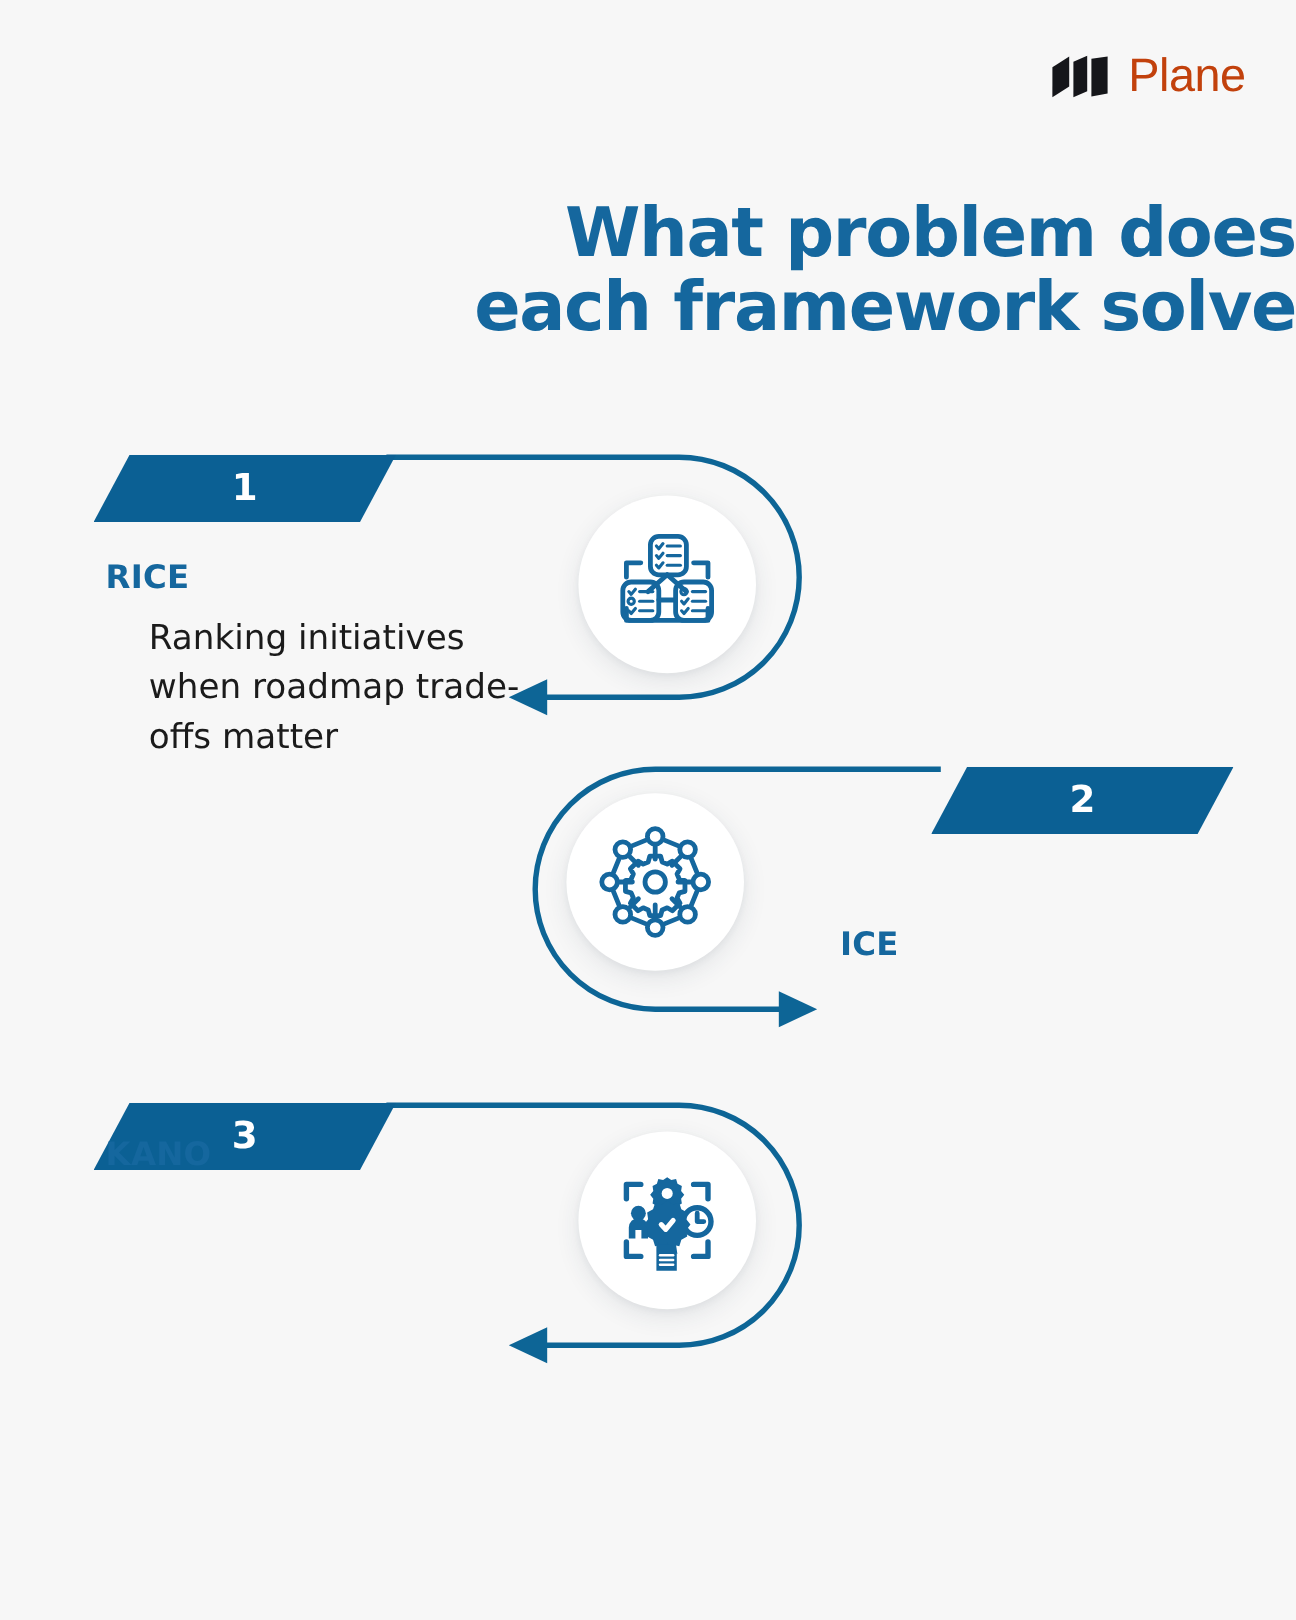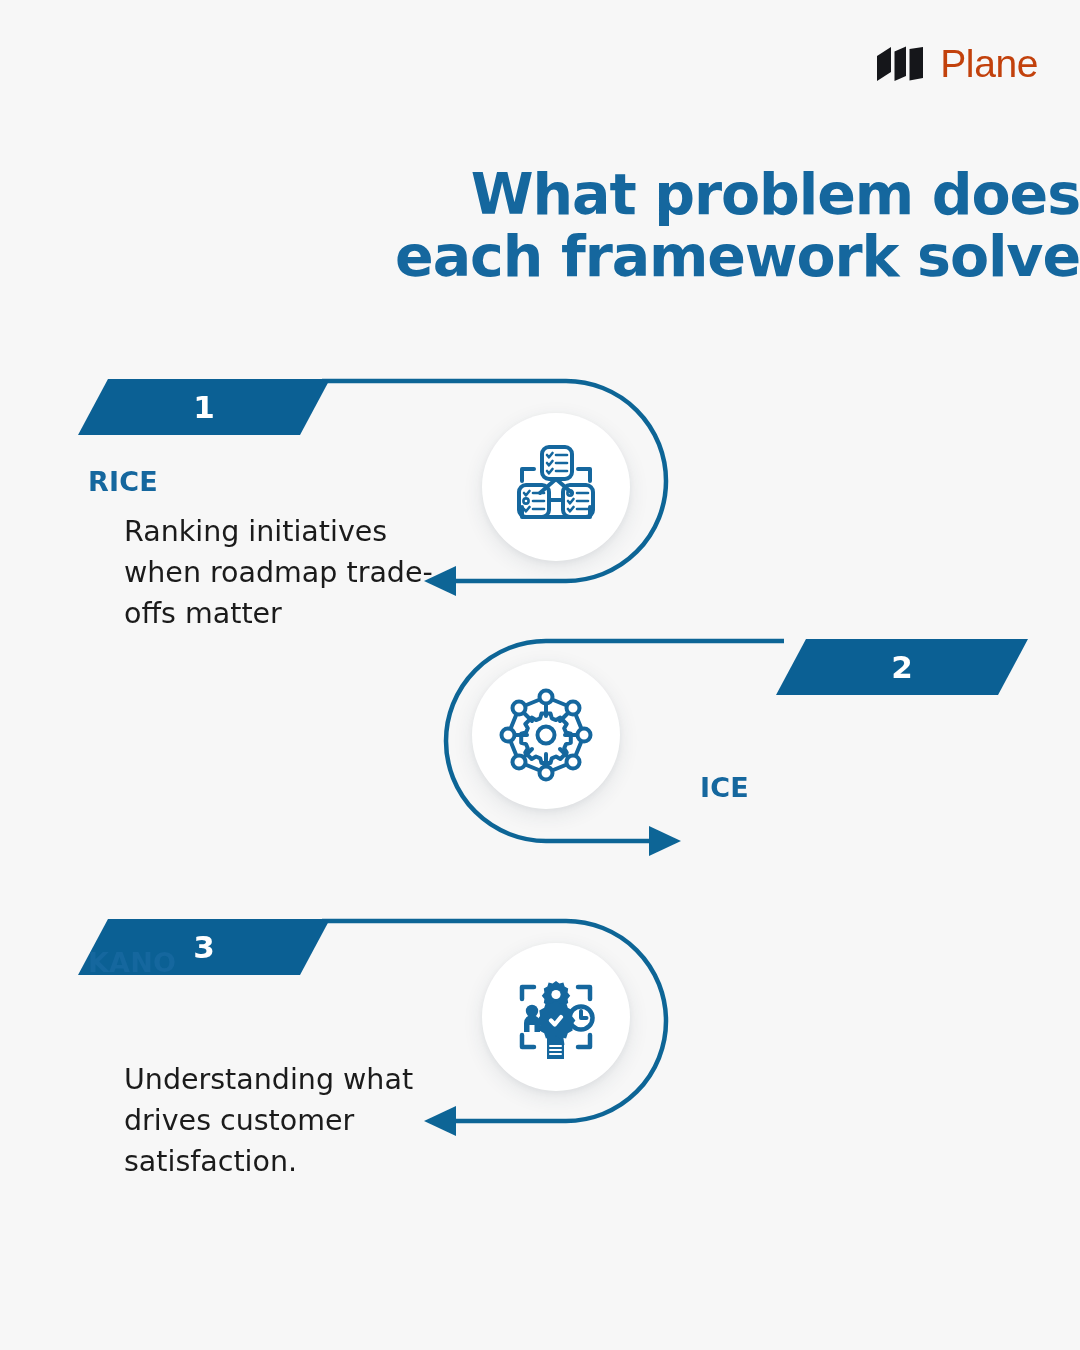--- a/index.html
+++ b/index.html
@@ -252,21 +252,20 @@
       </svg>
     </span>
   </div>
 
   <div class="badge skew-left" style="left:78px; top:919px; width:252px;">
     <span>3</span>
   </div>
 
   <div class="block-heading" style="left:88px; top:947px;">KANO</div>
 
-  <div class="block-body" style="left:88px; top:1060px; width:330px;">Understanding what drives customer satisfaction.</div>
 
   <div class="icon-circle" style="left:482px; top:943px;">
     <span>
       <svg width="104" height="104" viewBox="0 0 104 104">
 
         <g fill="none" stroke="#15679e" stroke-width="4.5" stroke-linecap="round" stroke-linejoin="round">
           <polyline points="30,22 18,22 18,34"></polyline>
           <polyline points="74,22 86,22 86,34"></polyline>
           <polyline points="18,70 18,82 30,82"></polyline>
           <polyline points="86,70 86,82 74,82"></polyline>

